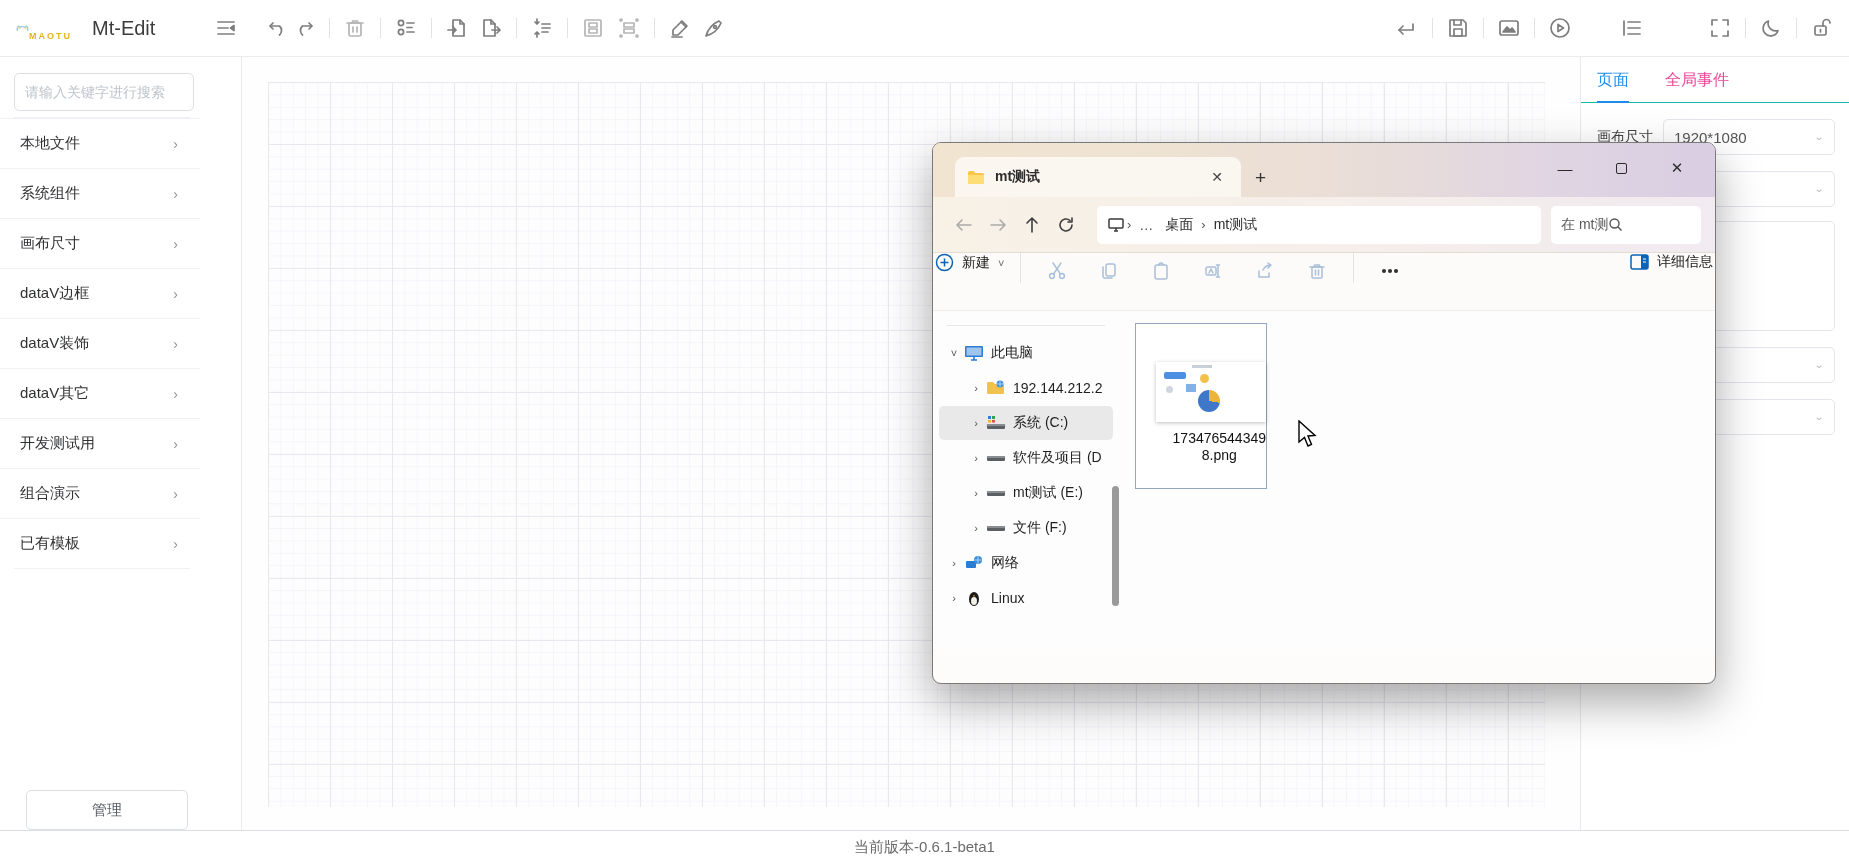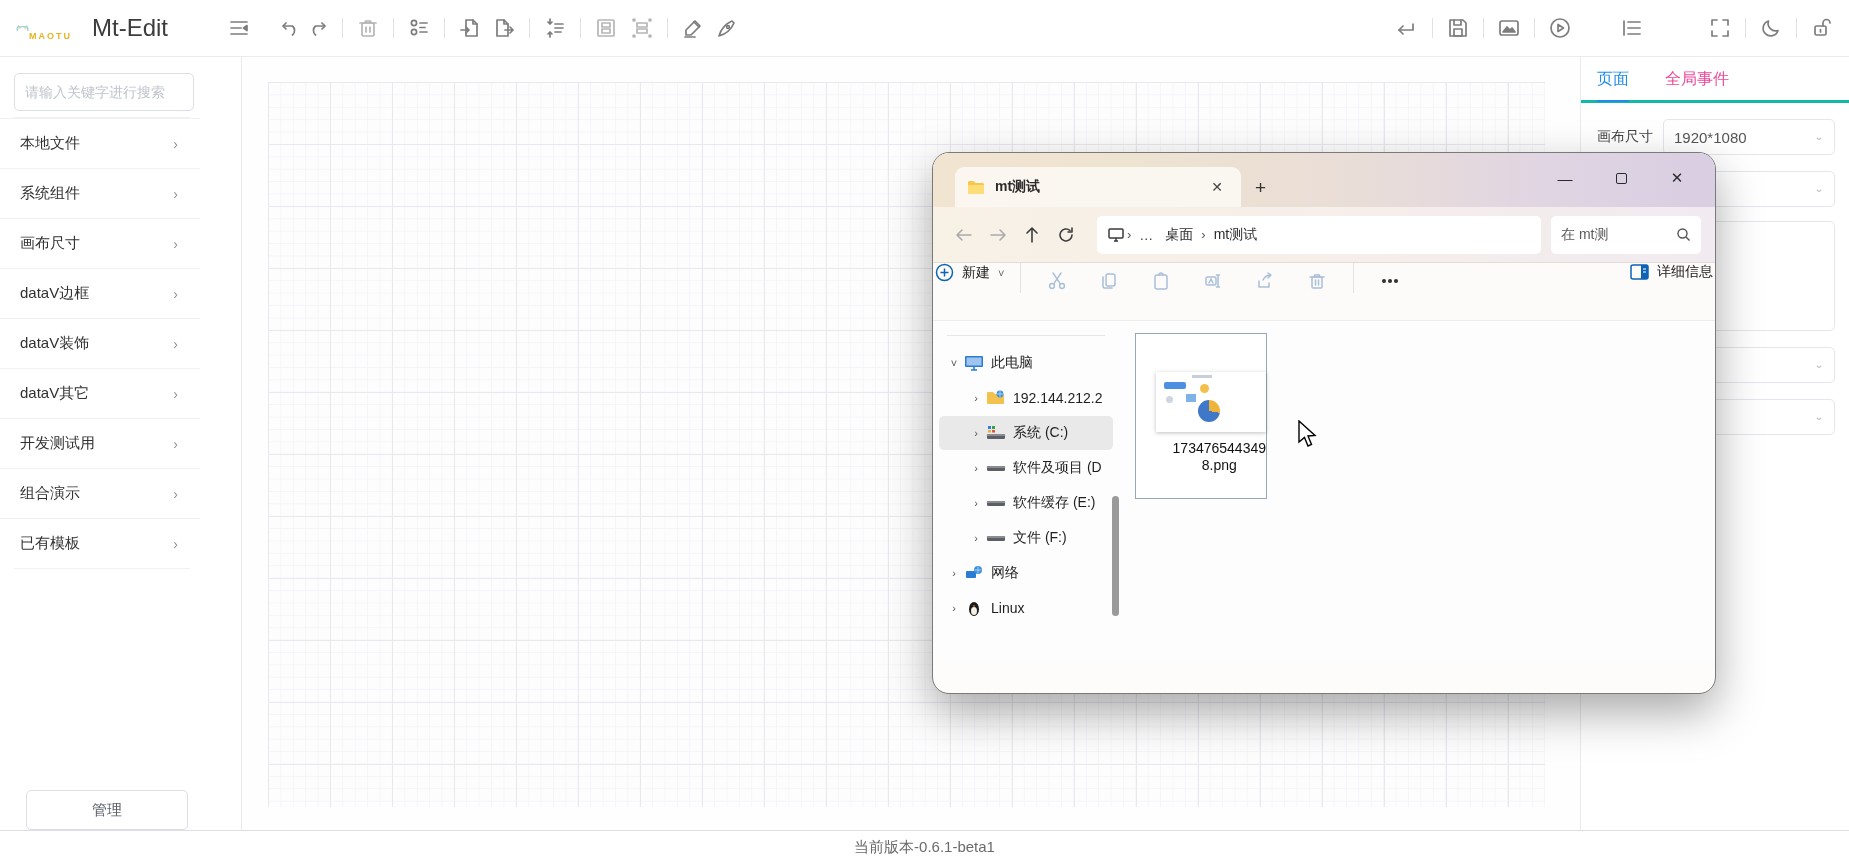--- a/index.html
+++ b/index.html
@@ -5,21 +5,21 @@
   * { margin:0; padding:0; box-sizing:border-box; }
   html,body { width:1849px; height:864px; overflow:hidden;
     font-family:"Liberation Sans","DejaVu Sans",sans-serif; background:#fff; color:#333; }
   .abs { position:absolute; }
 
   
   #topbar { left:0; top:0; width:1849px; height:57px; background:#fff;
     border-bottom:1px solid #ebebeb; display:flex; align-items:center; z-index:5; }
   .logo-wrap { display:flex; align-items:flex-end; margin-left:16px; width:56px; flex-direction:row; }
   .logo-text { color:#e6b422; font-size:9px; font-weight:bold; letter-spacing:2px; }
-  .app-title { font-size:24px; color:#3c3c3c; margin-left:20px; font-weight:500; }
+  .app-title { font-size:20px; color:#3c3c3c; margin-left:20px; font-weight:500; }
   .tb-ic { width:26px; height:26px; display:flex; align-items:center; justify-content:center; cursor:pointer; }
   .tb-ic svg { stroke:#7d7d7d; fill:none; stroke-width:1.7; stroke-linecap:round; stroke-linejoin:round; }
   .tb-ic.dim svg { stroke:#b5b5b5; }
   .tb-div { width:1px; height:20px; background:#e2e2e2; margin:0 12px; }
   .spacer { flex:1; }
 
   
   #sidebar { left:0; top:57px; width:242px; height:773px; background:#fff;
     border-right:1px solid #e9e9ee; z-index:4; }
   .search-box { margin:16px 14px 6px 14px; width:180px; height:38px; border:1px solid #dcdfe6;
@@ -48,42 +48,42 @@
     background-image:
       linear-gradient(#eae7ef 1px, transparent 1px),
       linear-gradient(90deg,#eae7ef 1px, transparent 1px),
       linear-gradient(#f6f4f9 1px, transparent 1px),
       linear-gradient(90deg,#f6f4f9 1px, transparent 1px);
     background-size:62px 62px,62px 62px,12.4px 12.4px,12.4px 12.4px; z-index:1; }
 
   
   #rightpanel { left:1580px; top:57px; width:269px; height:773px; background:#fff;
     border-left:1px solid #e9e9ee; z-index:2; }
-  .rp-tabs { display:flex; gap:36px; padding:0 16px; border-bottom:3px solid #14b8a6; height:46px; align-items:center; }
+  .rp-tabs { display:flex; gap:36px; padding:0 16px; border-bottom:1px solid #14b8a6; height:46px; align-items:center; }
   .rp-tab { font-size:16px; color:#ec4899; cursor:pointer; height:46px; line-height:46px; }
   .rp-tab.active { color:#1f8ceb; border-bottom:2px solid #1f8ceb; }
   .rp-row { display:flex; align-items:center; margin:16px 14px 0 16px; }
   .rp-label { font-size:14px; color:#444; width:66px; }
   .rp-select { flex:1; height:36px; border:1px solid #e3e6ec; border-radius:5px; display:flex;
     align-items:center; justify-content:space-between; padding:0 10px; font-size:15px; color:#555; cursor:pointer; }
   .rp-select .chev { color:#b9bec7; font-size:12px; transform:scaleY(.8); }
   .rp-box { margin:14px 14px 0 16px; height:110px; border:1px solid #e3e6ec; border-radius:5px; }
   .stepper { position:absolute; left:1688px; top:652px; display:flex; height:31px; }
   .stepper .val { width:107px; border:1px solid #dcdfe6; border-radius:4px 0 0 4px; background:#fff;
     font-size:14px; color:#606266; display:flex; align-items:center; padding-left:32px; }
   .stepper .plus { width:42px; border:1px solid #dcdfe6; border-left:none; border-radius:0 4px 4px 0;
     background:#f5f7fa; color:#606266; font-size:16px; display:flex; align-items:center; justify-content:center; cursor:pointer; }
 
   
   #footer { left:0; top:830px; width:1849px; height:34px; background:#fff; border-top:1px solid #dddde4;
     display:flex; align-items:center; justify-content:center; z-index:3; }
   #footer .ver { font-size:15px; color:#6b6b6b; }
 
   
-  #explorer { left:932px; top:152px; width:784px; height:542px; border-radius:17px;
+  #explorer { left:932px; top:142px; width:784px; height:542px; border-radius:9px;
     border:1px solid #7a7a7a; box-shadow:0 18px 46px rgba(0,0,0,.34); overflow:hidden; z-index:10; background:#fdfcfb; }
   .ex-titlebar { height:54px; background:linear-gradient(90deg,#f1e4d0 0%,#eee2d2 30%,#e9ddd8 55%,#e0d5e2 78%,#d9cee2 100%);
     display:flex; align-items:flex-end; position:relative; }
   .ex-tab { margin-left:22px; width:286px; height:40px; background:rgba(253,250,246,.82);
     border-radius:9px 9px 0 0; display:flex; align-items:center; padding:0 12px; }
   .ex-tab .t-title { font-size:14px; font-weight:bold; color:#2b2b2b; margin-left:10px; flex:1; }
   .ex-tab .t-close { color:#444; font-size:14px; cursor:pointer; padding:2px 6px; }
   .ex-newtab { font-size:19px; color:#333; margin:0 0 8px 14px; cursor:pointer; }
   .win-ctrls { position:absolute; right:10px; top:6px; display:flex; }
   .win-ctrls .wbtn { width:56px; height:38px; display:flex; align-items:center; justify-content:center;
@@ -93,21 +93,21 @@
     display:flex; align-items:center; padding:0 14px; border-bottom:1px solid #e4ddd6; }
   .nav-ic { width:34px; height:32px; display:flex; align-items:center; justify-content:center; cursor:pointer; }
   .nav-ic svg { stroke:#3d3d3d; fill:none; stroke-width:1.6; stroke-linecap:round; stroke-linejoin:round; }
   .nav-ic.dis svg { stroke:#ababab; }
   .addr-bar { flex:1; height:38px; background:#fff; border-radius:5px; margin:0 10px 0 14px;
     display:flex; align-items:center; padding:0 10px; font-size:14px; color:#2b2b2b; }
   .addr-bar .crumb { padding:0 6px; cursor:pointer; white-space:nowrap; }
   .addr-bar .sep { color:#555; font-size:13px; padding:0 2px; }
   .addr-bar .dots { color:#444; padding:0 6px; cursor:pointer; }
   .srch { width:150px; height:38px; background:#fff; border-radius:5px; display:flex; align-items:center;
-    justify-content:space-between; padding:0 10px; font-size:14px; color:#5a5a5a; }
+    padding:0 10px; font-size:14px; color:#5a5a5a; }
   .ex-cmd { height:58px; background:#fcfbfa; border-bottom:1px solid #ececec; display:flex; align-items:flex-start; padding:0 2px; }
   .new-btn { display:flex; align-items:center; gap:8px; font-size:14px; color:#1b1b1b; cursor:pointer; }
   .cmd-div { width:1px; height:30px; background:#e2e2e2; margin:0 16px; }
   .cmd-ic { width:40px; height:36px; display:flex; align-items:center; justify-content:center; cursor:pointer; }
   .cmd-ic svg { stroke:#a9c0d8; fill:none; stroke-width:1.5; stroke-linecap:round; stroke-linejoin:round; }
   .cmd-ic.dark svg { stroke:#333; }
   .details-btn { margin-left:auto; display:flex; align-items:center; gap:8px; font-size:14px; color:#1b1b1b; cursor:pointer; }
   .ex-body { height:338px; display:flex; background:#fdfdfd; position:relative; }
   .ex-tree { width:186px; padding-top:8px; overflow:hidden; position:relative; }
   .tree-sep { height:1px; background:#e7e7e7; margin:6px 14px 10px 14px; }
@@ -567,21 +567,21 @@
         <span>软件及项目 (D</span>
       </div>
       <div class="tree-row lvl2">
         <span class="tchev">›</span>
         <span class="ticon">
           <svg width="20" height="16" viewBox="0 0 20 16">
               <rect x="1" y="6" width="18" height="5" rx="1.2" fill="#5c5f63"></rect>
               <rect x="1" y="6" width="18" height="2" fill="#8a8d91"></rect>
             </svg>
         </span>
-        <span>软件缓存 (E:)</span>
+        <span>mt测试 (E:)</span>
       </div>
       <div class="tree-row lvl2">
         <span class="tchev">›</span>
         <span class="ticon">
           <svg width="20" height="16" viewBox="0 0 20 16">
               <rect x="1" y="6" width="18" height="5" rx="1.2" fill="#5c5f63"></rect>
               <rect x="1" y="6" width="18" height="2" fill="#8a8d91"></rect>
             </svg>
         </span>
         <span>文件 (F:)</span>

